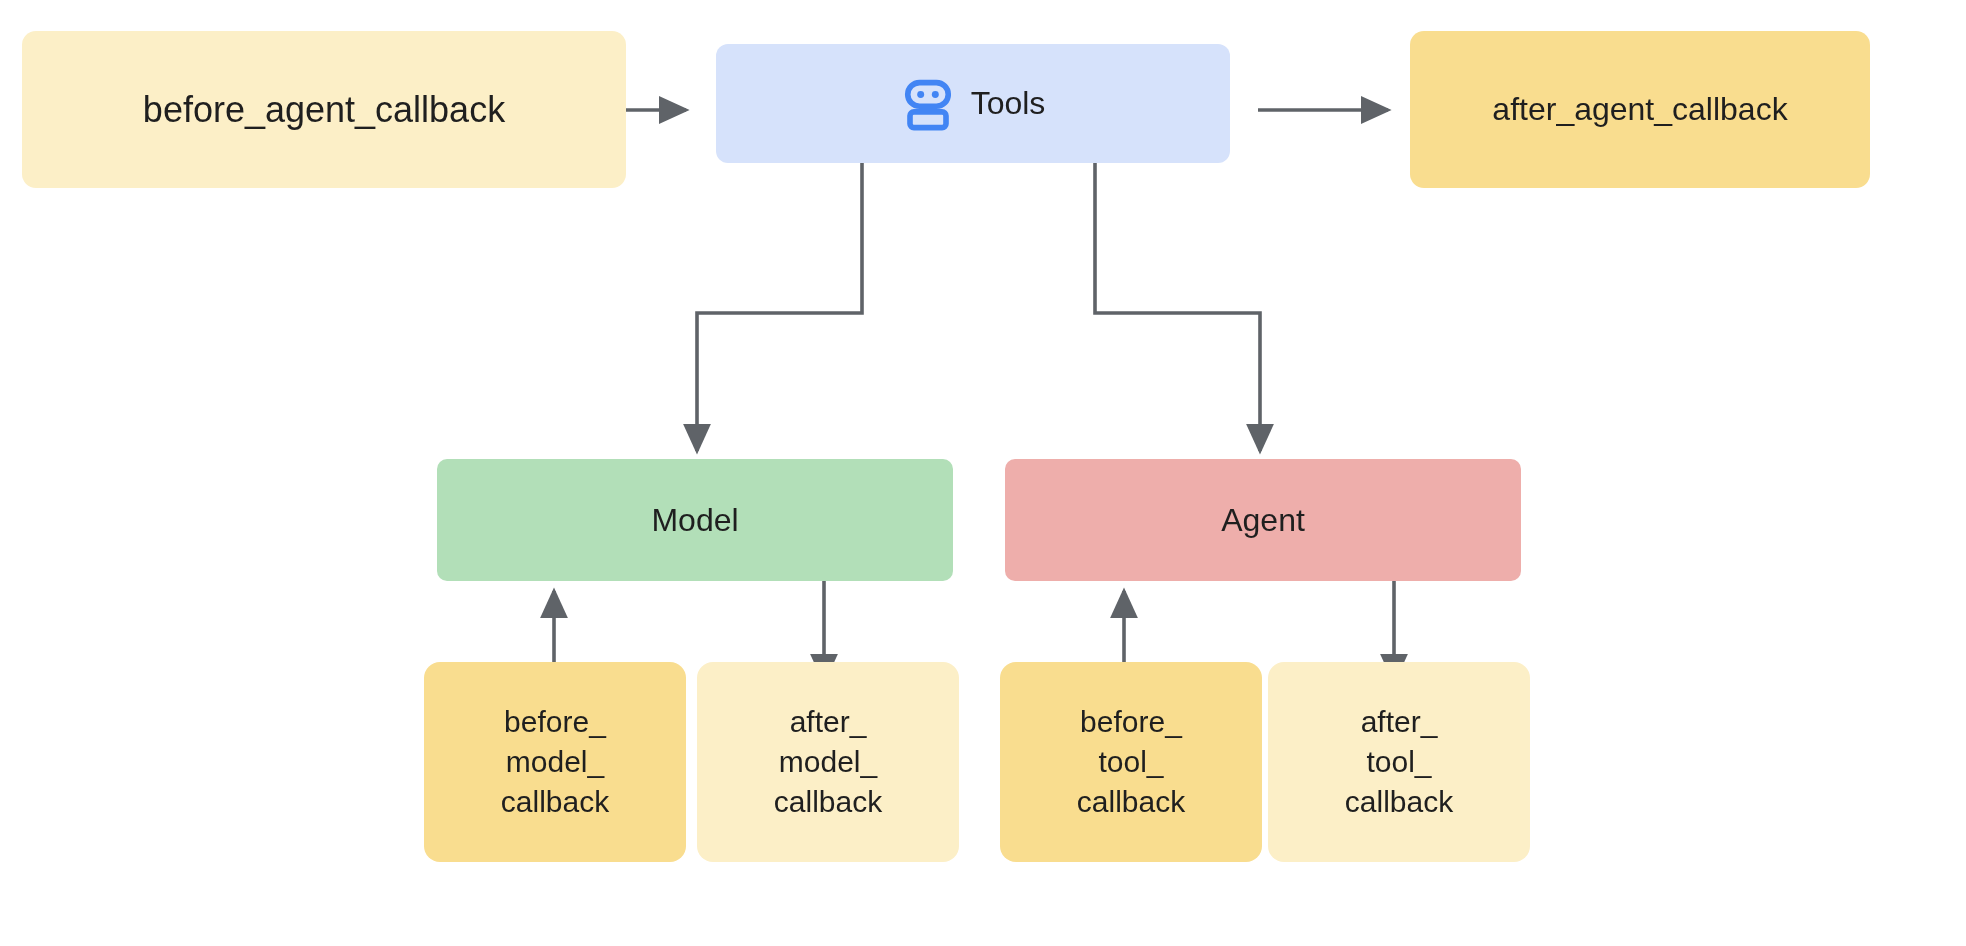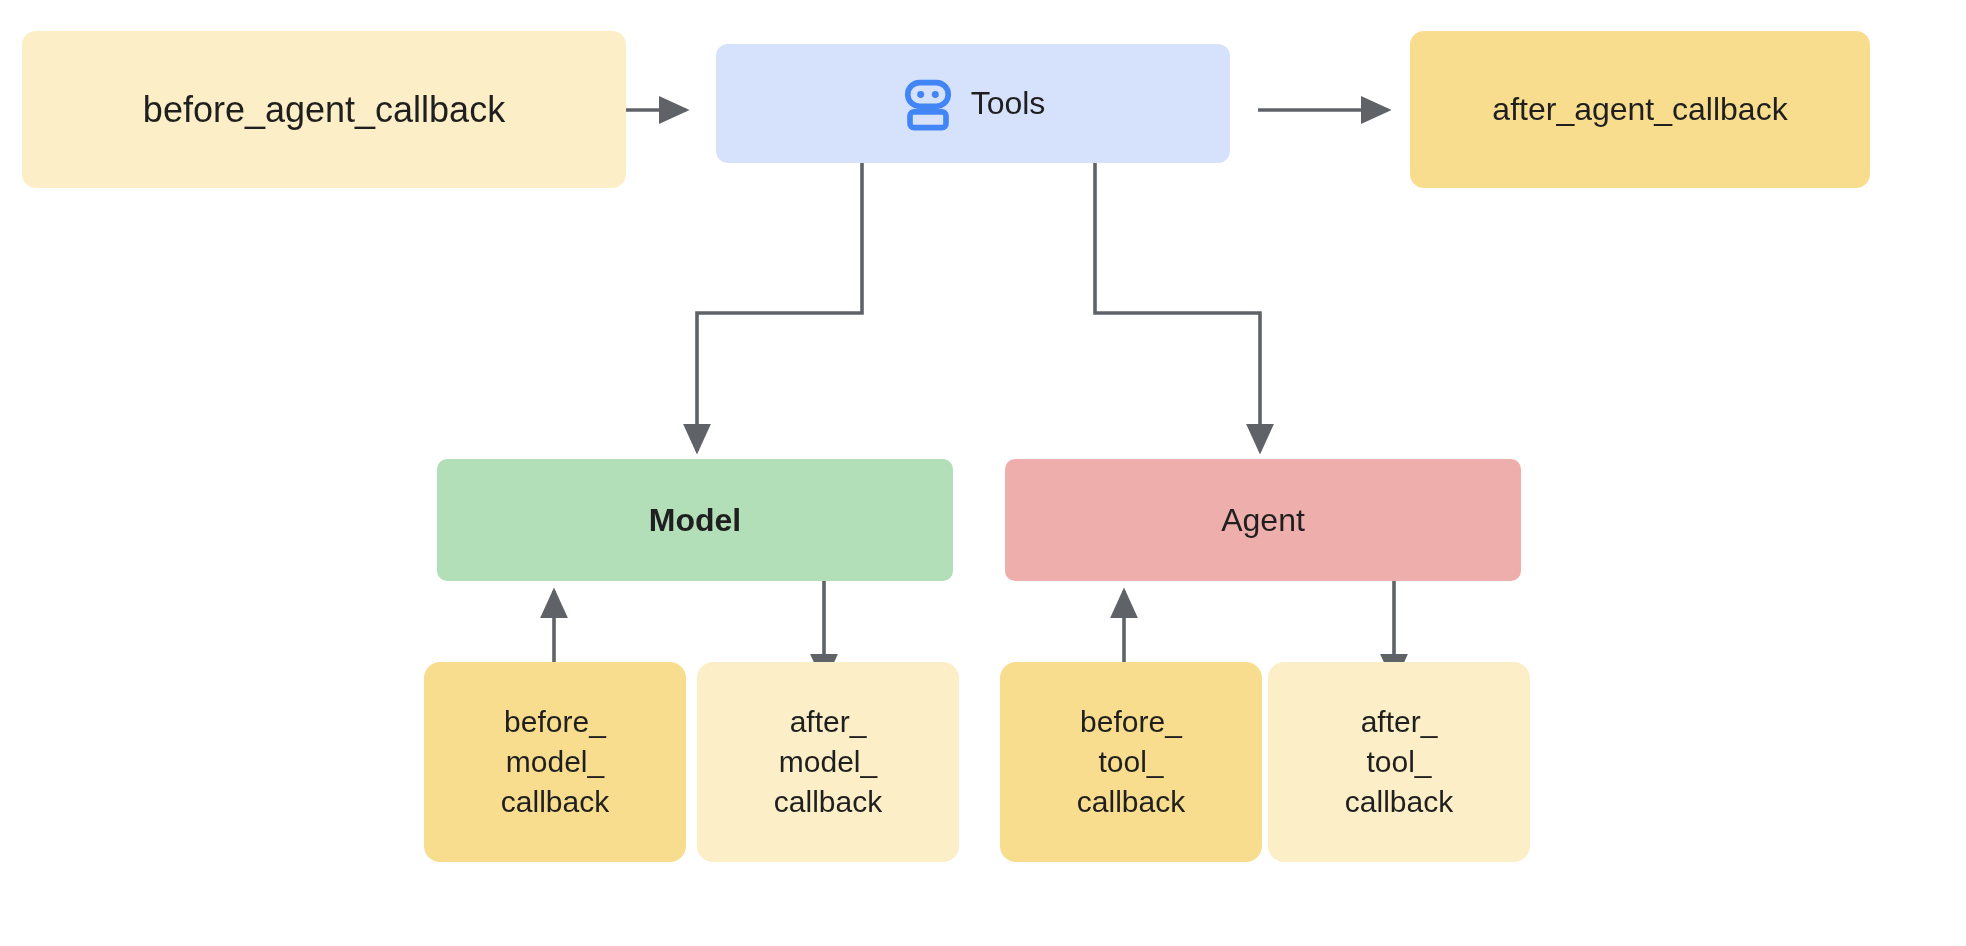--- a/index.html
+++ b/index.html
@@ -77,21 +77,20 @@
     height: 54px;
     flex: none;
   }
   
   .n-model {
     left: 437px; top: 459px;
     width: 516px; height: 122px;
     background: #b2dfb8;
     font-size: 32px;
     border-radius: 10px;
-    font-weight: bold;
   }
   .n-tools {
     left: 1005px; top: 459px;
     width: 516px; height: 122px;
     background: #eeaeab;
     font-size: 32px;
     border-radius: 10px;
   }
   
   .leaf {

